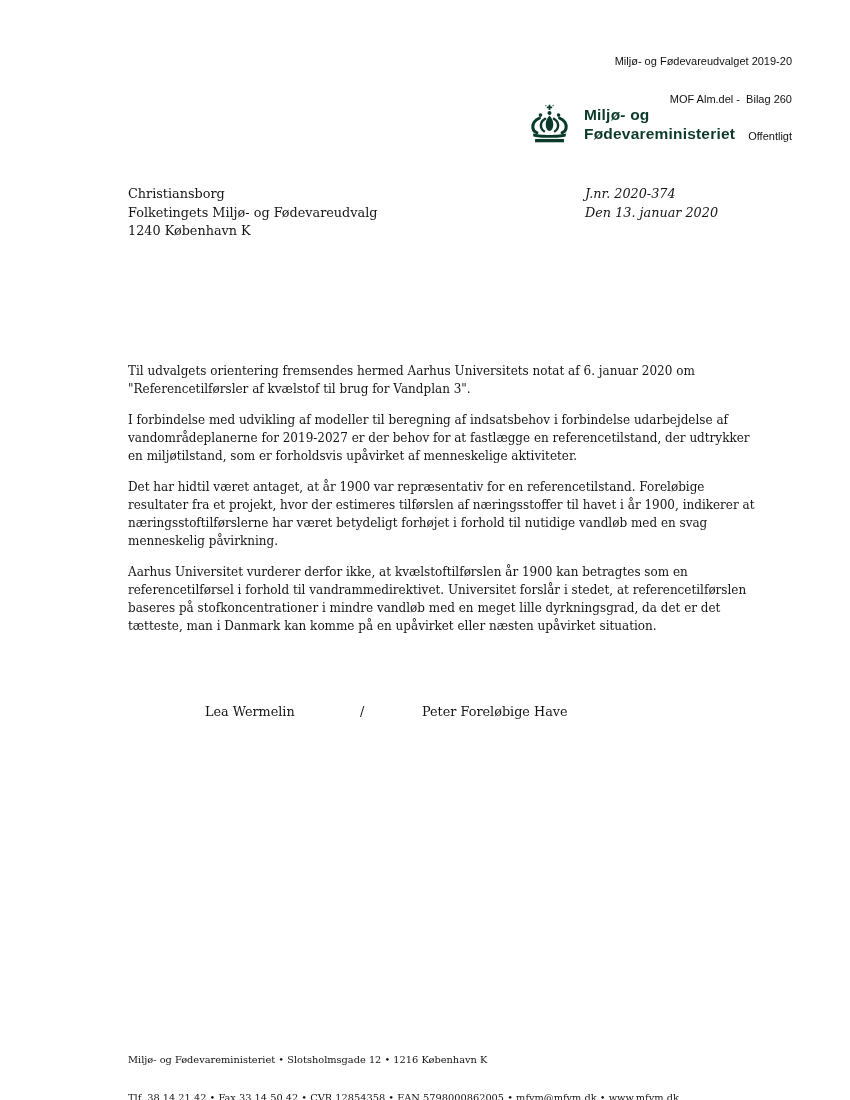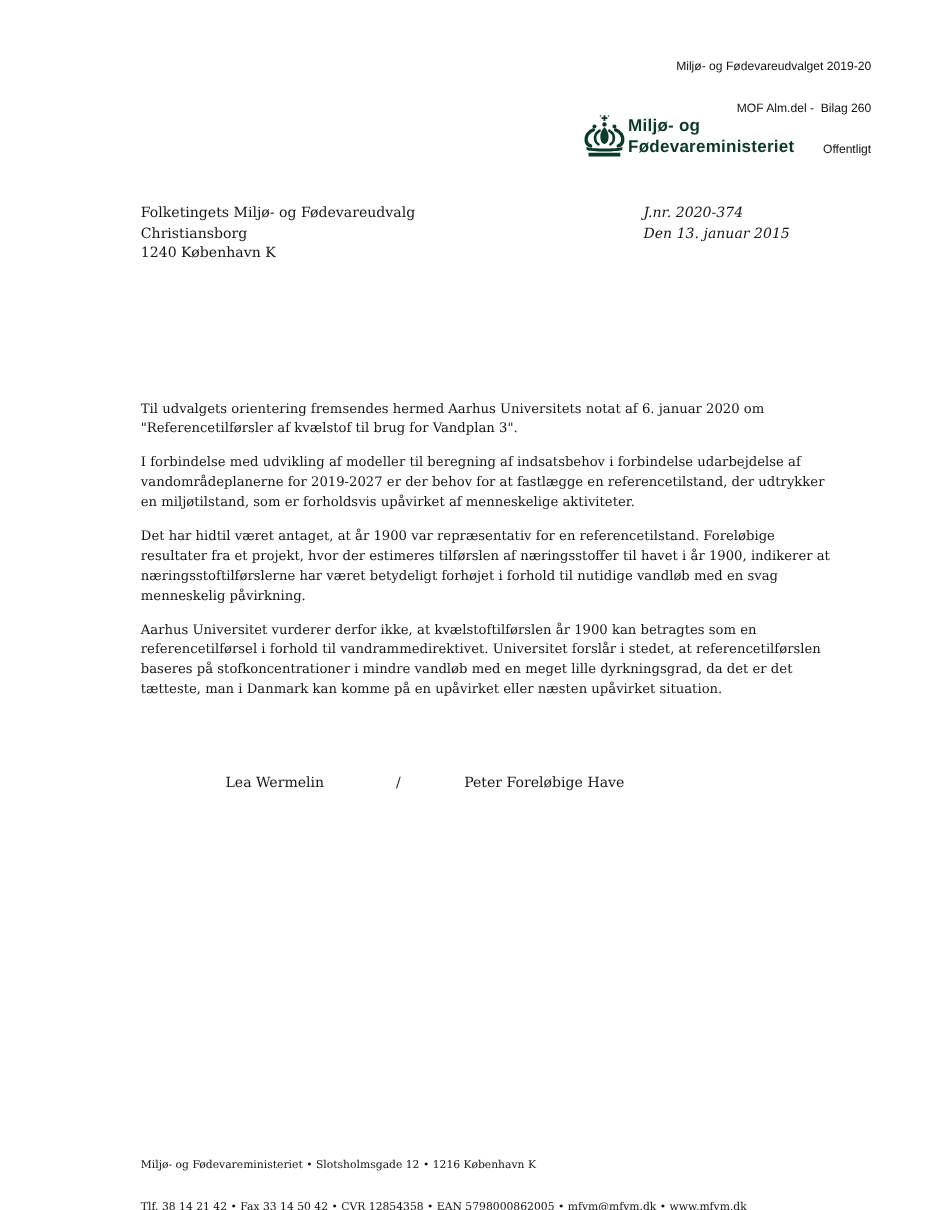--- a/index.html
+++ b/index.html
@@ -31,20 +31,21 @@
     white-space: pre;
   }
 
   
   .brand {
     position: absolute;
     left: 528px;
     top: 100px;
     display: flex;
     align-items: flex-start;
+    gap: 13px;
   }
   .brand svg {
     width: 43px;
     height: 49px;
     flex: 0 0 auto;
   }
   .brand-name {
     font-family: "Liberation Sans", sans-serif;
     font-weight: 700;
     font-size: 15.5px;
@@ -141,28 +142,28 @@
         <path d="M38.5 21.5c4.8 3 7.2 8 5.9 12.9-.6 2.5-2.2 4.5-4.3 5.6" stroke-width="3.6"></path>
       </g>
     </svg>
     <div class="brand-name">
       <div>Miljø- og</div>
       <div>Fødevareministeriet</div>
     </div>
   </div>
 
   <div class="recipient">
+    <div>Christiansborg</div>
     <div>Folketingets Miljø- og Fødevareudvalg</div>
-    <div>Christiansborg</div>
     <div>1240 København K</div>
   </div>
 
   <div class="reference">
     <div>J.nr. 2020-374</div>
-    <div>Den 13. januar 2015</div>
+    <div>Den 13. januar 2020</div>
   </div>
 
   <div class="body-text">
     <p>Til udvalgets orientering fremsendes hermed Aarhus Universitets notat af 6. januar 2020 om
 "Referencetilførsler af kvælstof til brug for Vandplan 3".</p>
     <p>I forbindelse med udvikling af modeller til beregning af indsatsbehov i forbindelse udarbejdelse af
 vandområdeplanerne for 2019-2027 er der behov for at fastlægge en referencetilstand, der udtrykker
 en miljøtilstand, som er forholdsvis upåvirket af menneskelige aktiviteter.</p>
     <p>Det har hidtil været antaget, at år 1900 var repræsentativ for en referencetilstand. Foreløbige
 resultater fra et projekt, hvor der estimeres tilførslen af næringsstoffer til havet i år 1900, indikerer at

